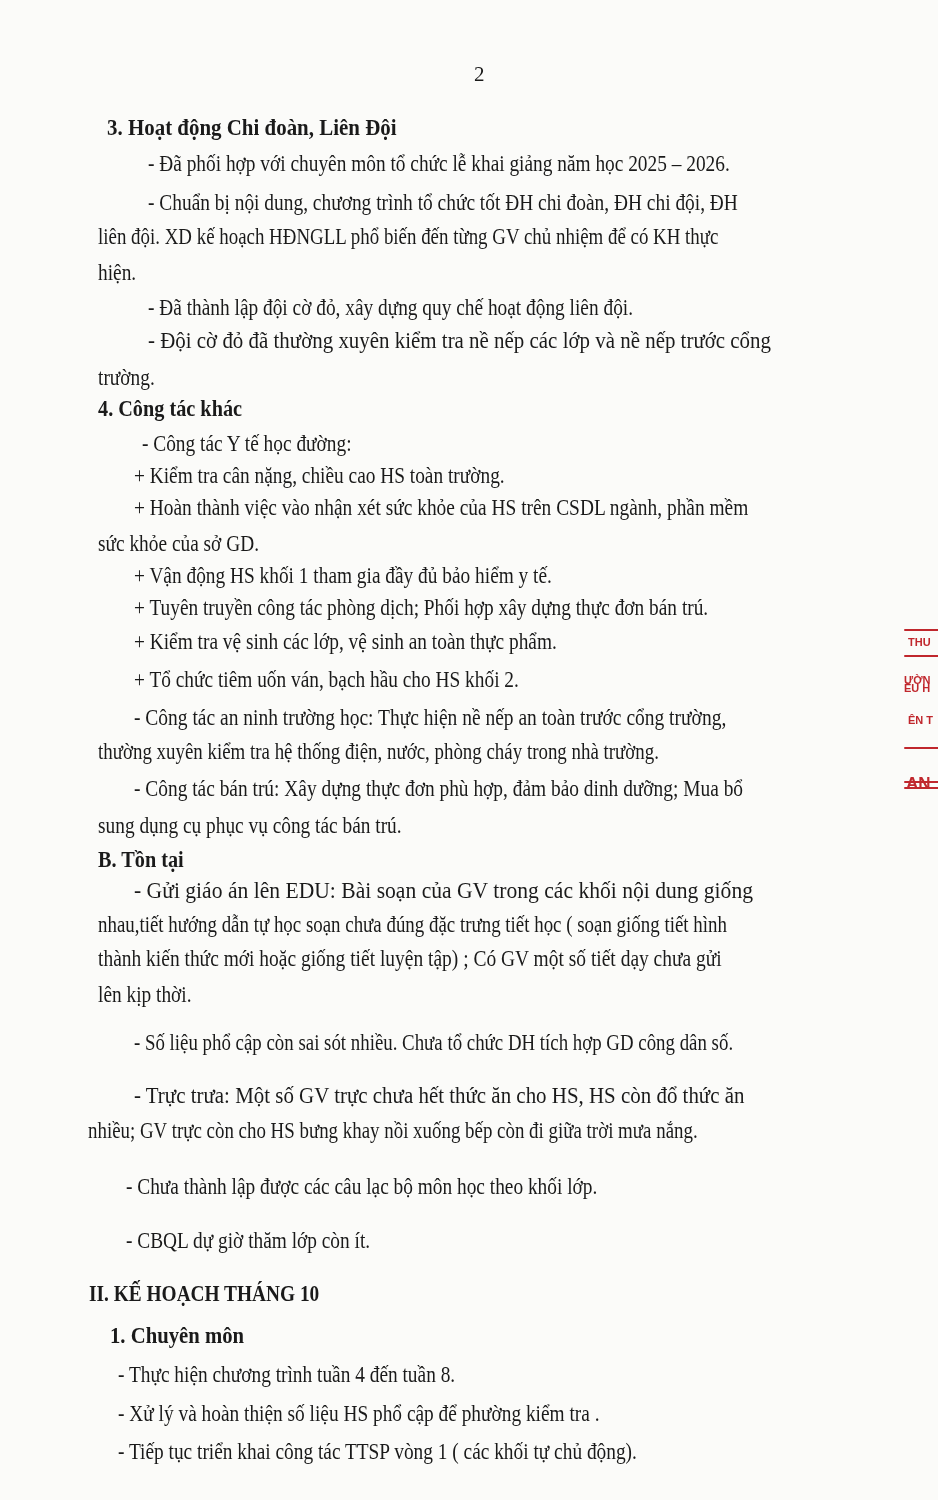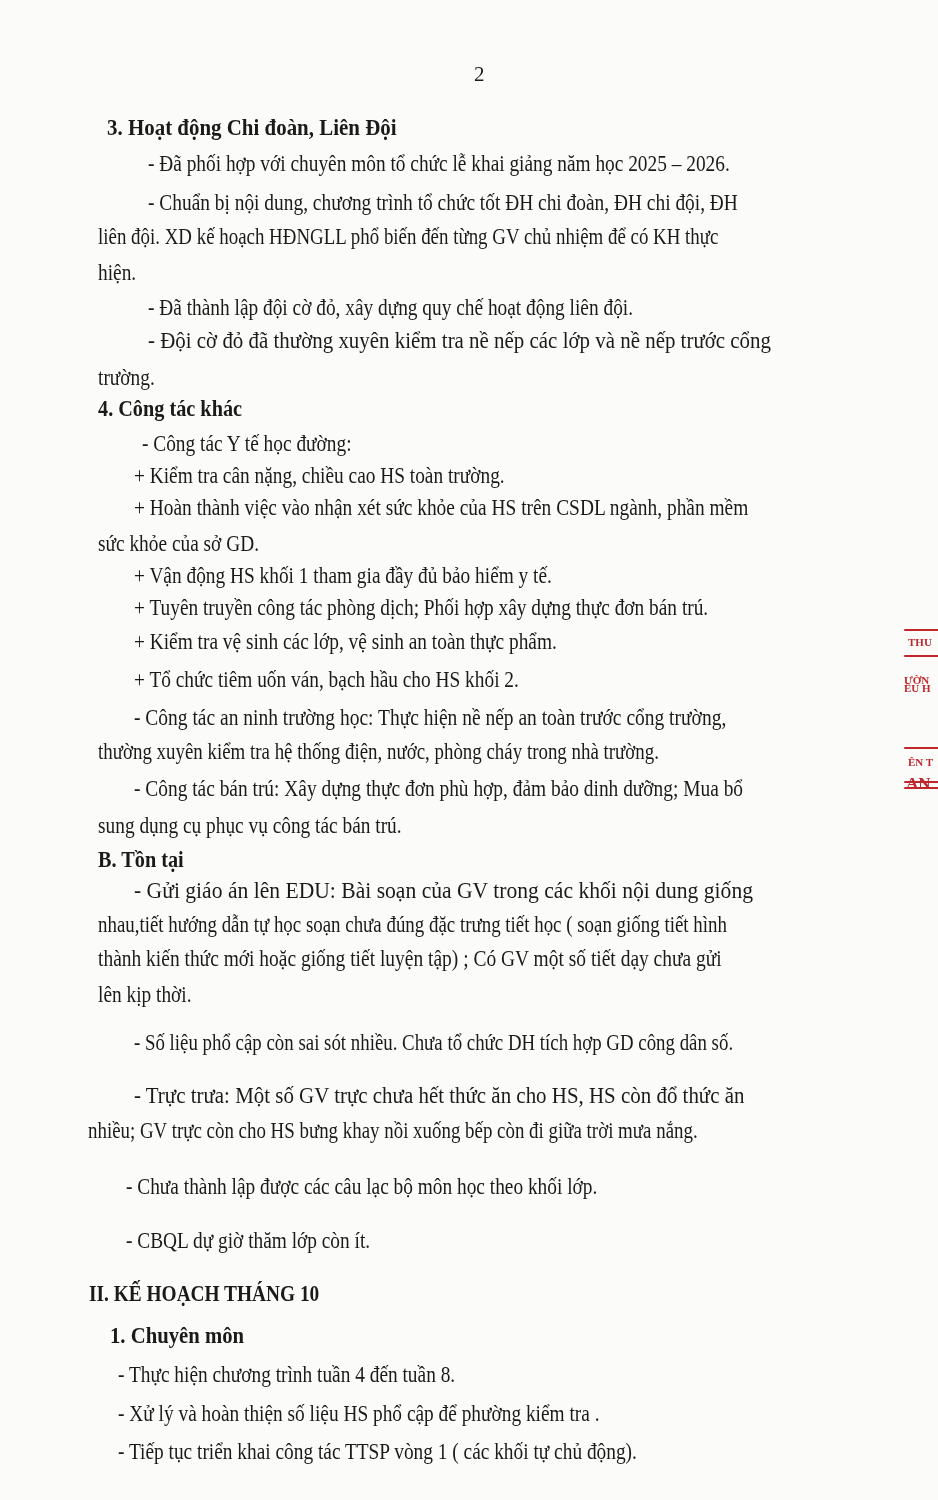--- a/index.html
+++ b/index.html
@@ -15,21 +15,21 @@
       position: absolute;
       white-space: nowrap;
       font-size: 22.5px;
       line-height: 1;
       transform-origin: left top;
     }
     .bold { font-weight: bold; }
     .pnum { position: absolute; left: 474px; top: 62px; font-size: 21px; }
     .stamp {
       position: absolute; left: 896px; top: 615px; width: 42px; height: 190px;
-      color: #c0272d; font-family: Liberation Serif, serif; font-weight: bold;
+      color: #c0272d; font-family: Liberation Sans, sans-serif; font-weight: bold;
       overflow: hidden;
     }
     .stamp .arc { position: absolute; left: 8px; width: 60px; height: 2px; background: #c0272d; border-radius: 2px; }
     .stamp .t { position: absolute; font-size: 11px; line-height: 1; white-space: nowrap; }
   </style>
 </head>
 <body>
 
 <div class="page">
   <div class="pnum">2</div>
@@ -71,19 +71,19 @@
       <div class="line" style="left: 118px; top: 1403px; transform: scaleX(0.86);">- Xử lý và hoàn thiện số liệu HS phổ cập để phường kiểm tra .</div>
       <div class="line" style="left: 118px; top: 1441px; transform: scaleX(0.86);">- Tiếp tục triển khai công tác TTSP vòng 1 ( các khối tự chủ động).</div>
     </div>
 
   <div class="stamp">
     <div class="arc" style="top:14px;"></div>
     <div class="t" style="left:12px;top:22px;font-size:11px;">THU</div>
     <div class="arc" style="top:40px;"></div>
     <div class="t" style="left:8px;top:60px;">ƯỜN</div>
     <div class="t" style="left:8px;top:68px;">ỀU H</div>
-    <div class="t" style="left:12px;top:100px;margin-top:42px;">ÊN T</div>
+    <div class="t" style="left:12px;top:100px;">ÊN T</div>
     <div class="arc" style="top:132px;"></div>
     <div class="t" style="left:10px;top:160px;font-size:17px;">AN ★</div>
     <div class="arc" style="top:166px;"></div>
     <div class="arc" style="top:172px;"></div>
   </div>
 </div>
 
 </body></html>

